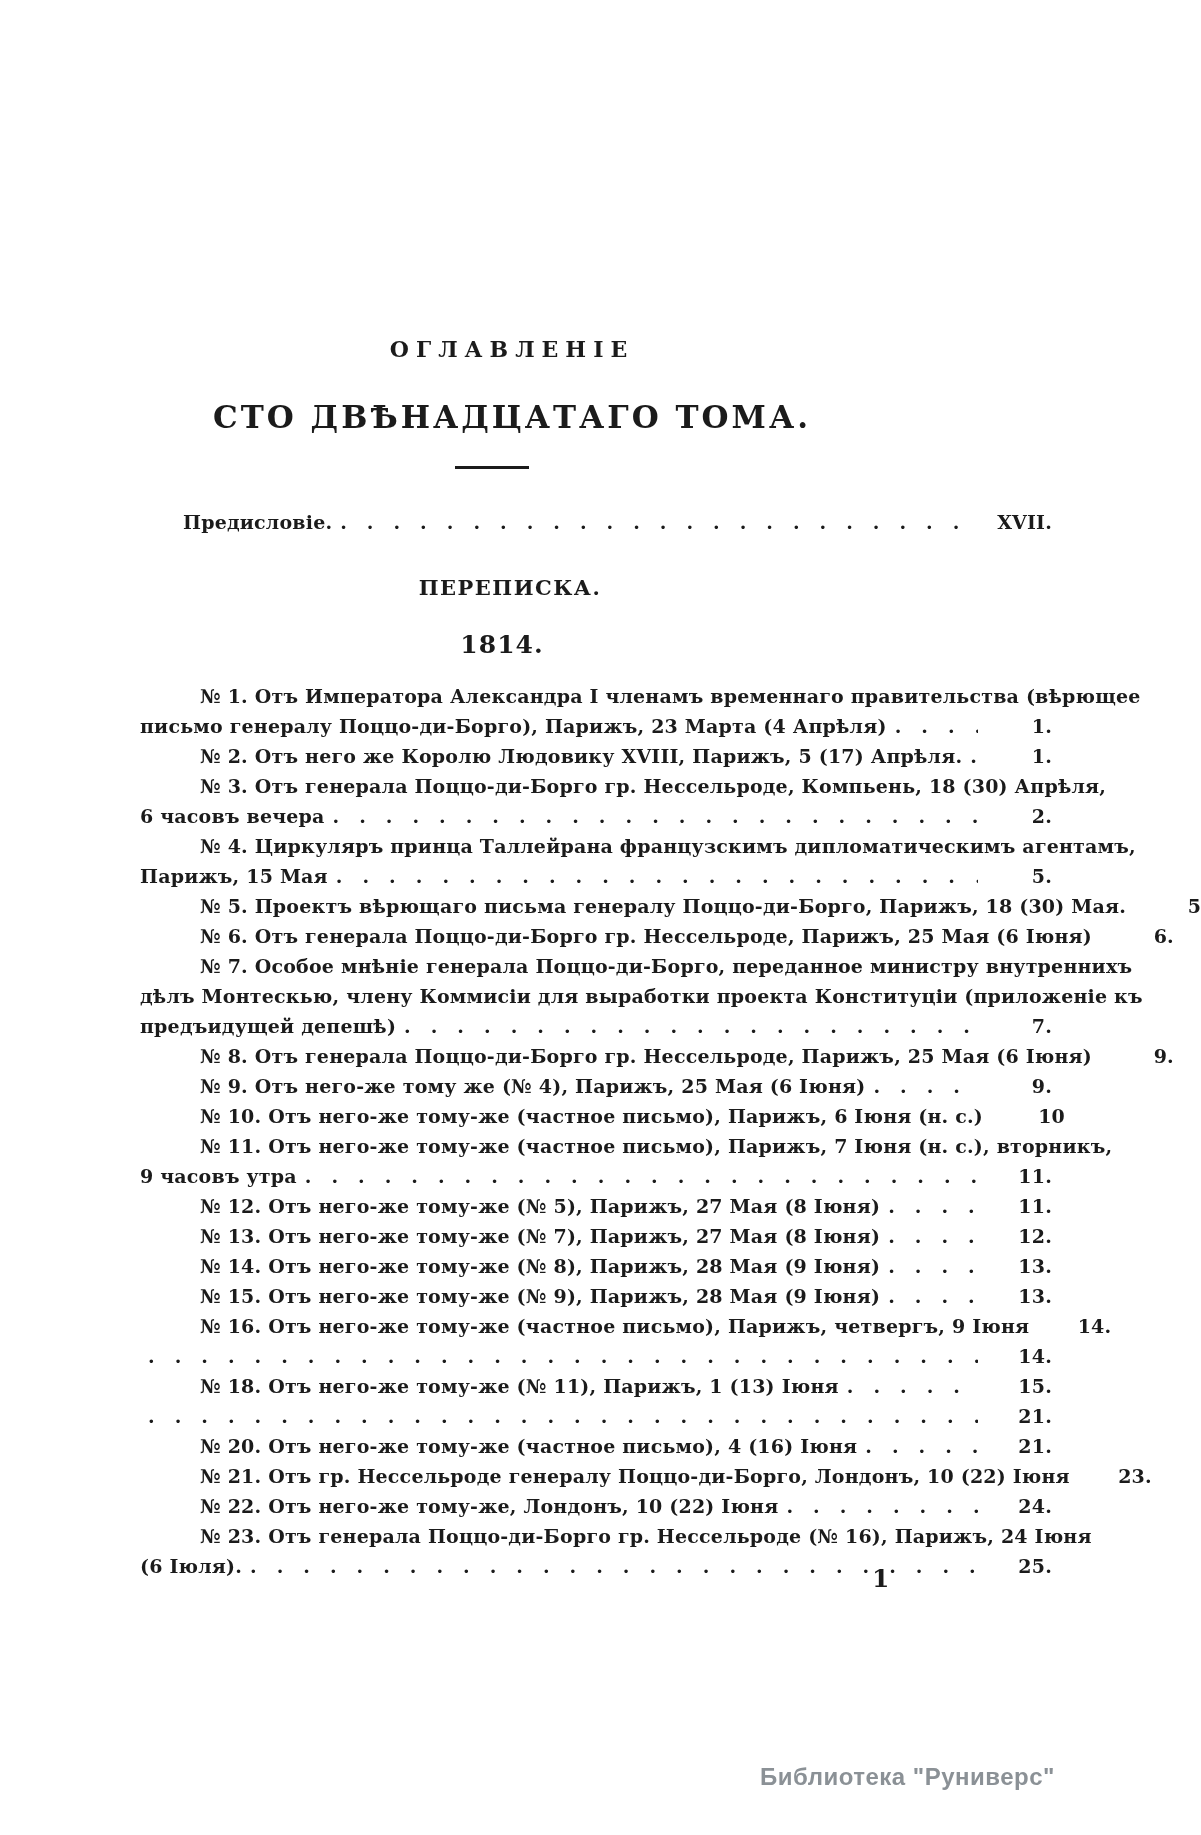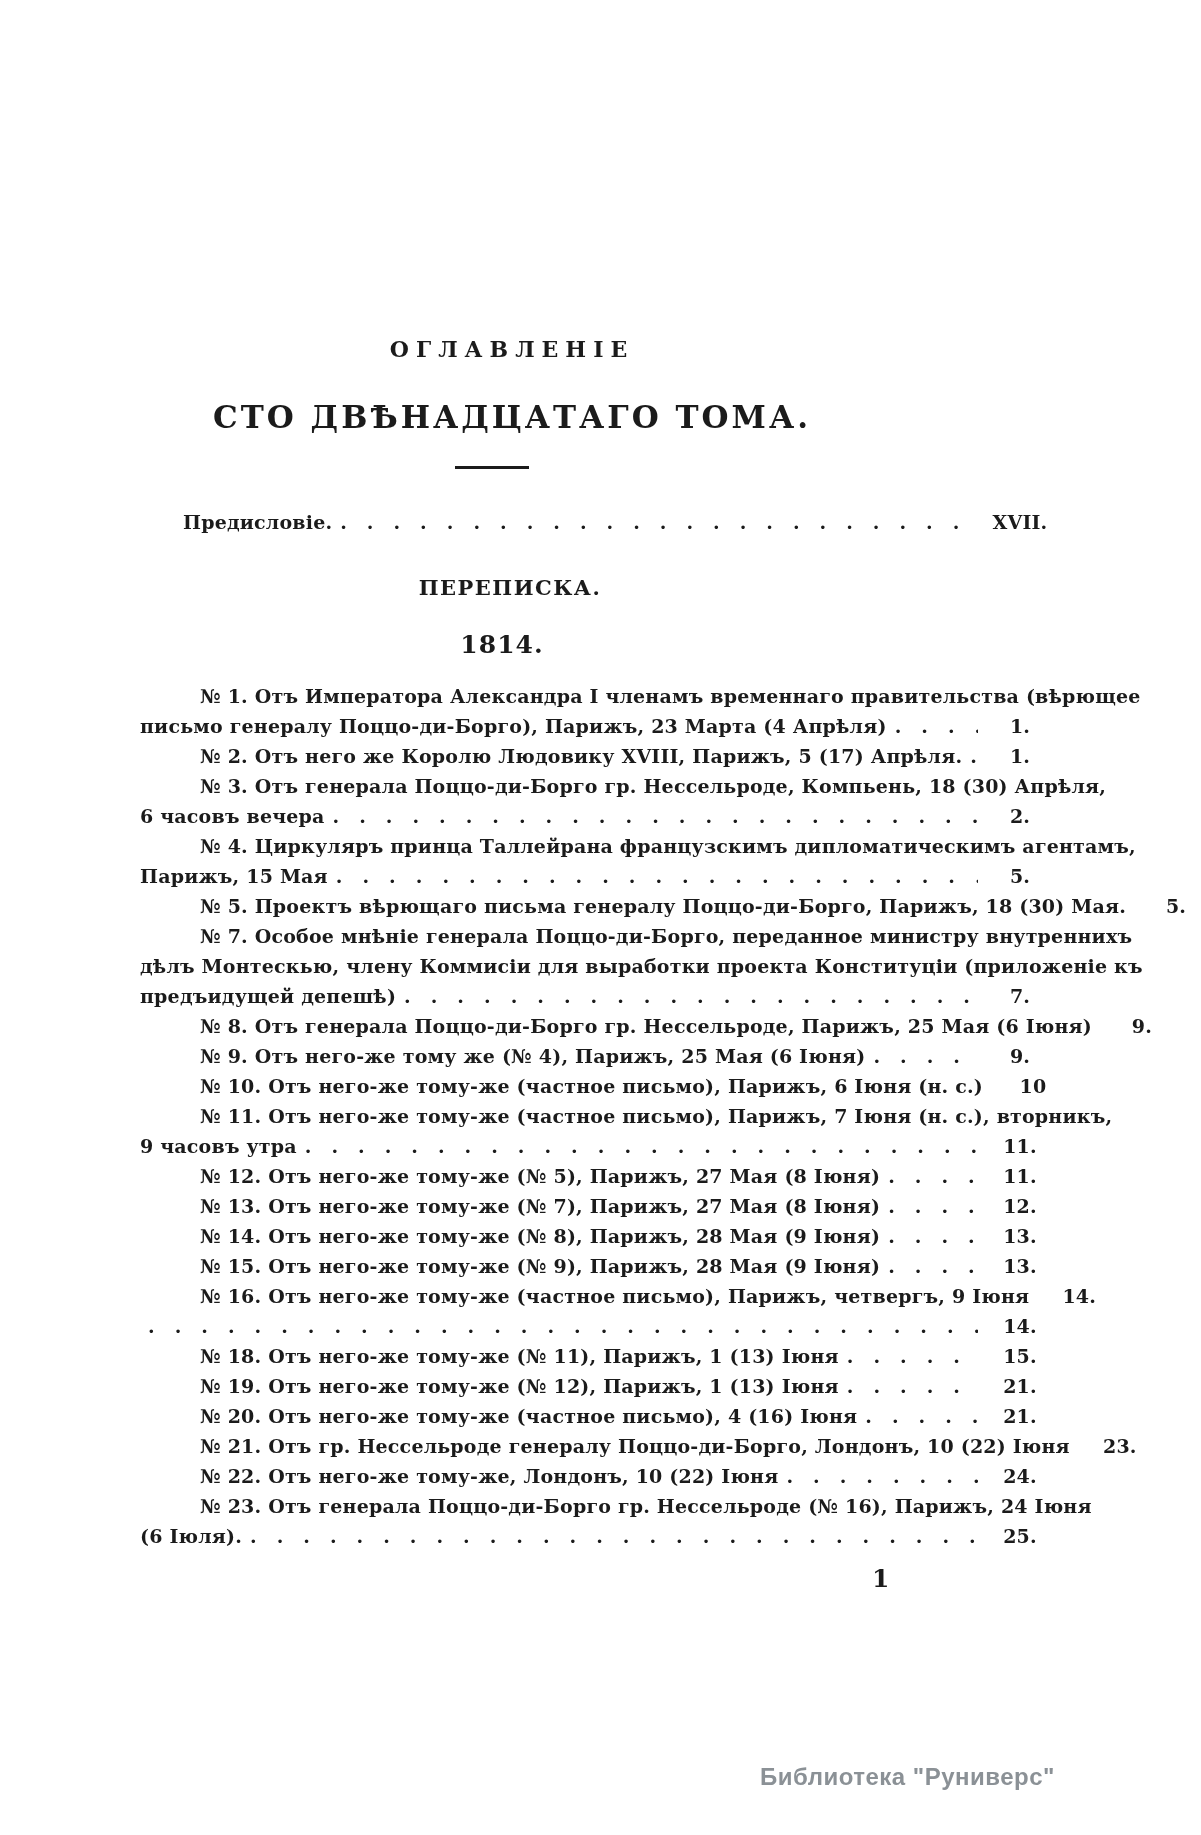--- a/index.html
+++ b/index.html
@@ -67,21 +67,21 @@
     flex: 1 1 auto;
     overflow: hidden;
     white-space: nowrap;
     margin: 0 10px 0 8px;
     word-spacing: 13px;
     font-weight: bold;
   }
   .toc-row .pg {
     flex: 0 0 auto;
     width: 64px;
-    text-align: center;
+    text-align: right;
     white-space: nowrap;
   }
 
   .footer-mark {
     top: 1564px; left: 872px;
     font-size: 25px; font-weight: bold;
   }
   .watermark {
     top: 1763px; left: 1055px;
     transform: translateX(-100%);
@@ -145,20 +145,25 @@
     <span class="t">Парижъ, 15 Мая</span>
     <span class="leader">. . . . . . . . . . . . . . . . . . . . . . . . . . . . . . . . . . . . . . . . . . . . . . . . . .</span>
     <span class="pg">5.</span>
   </div>
       <div class="toc-row indent">
     <span class="t">№ 5. Проектъ вѣрющаго письма генералу Поццо-ди-Борго, Парижъ, 18 (30) Мая.</span>
     <span class="leader"></span>
     <span class="pg">5.</span>
   </div>
       <div class="toc-row indent">
+    <span class="t">№ 6. Отъ генерала Поццо-ди-Борго гр. Нессельроде, Парижъ, 25 Мая (6 Іюня)</span>
+    <span class="leader">. . . . . . . . . . . . . . . . . . . . . . . . . . . . . . . . . . . . . . . . . . . . . . . . . .</span>
+    <span class="pg">6.</span>
+  </div>
+      <div class="toc-row indent">
     <span class="t">№ 7. Особое мнѣніе генерала Поццо-ди-Борго, переданное министру внутреннихъ</span>
     <span class="leader"></span>
     <span class="pg"></span>
   </div>
       <div class="toc-row">
     <span class="t">дѣлъ Монтескью, члену Коммисіи для выработки проекта Конституціи (приложеніе къ</span>
     <span class="leader"></span>
     <span class="pg"></span>
   </div>
       <div class="toc-row">
@@ -219,21 +224,20 @@
       <div class="toc-row indent">
     <span class="leader">. . . . . . . . . . . . . . . . . . . . . . . . . . . . . . . . . . . . . . . . . . . . . . . . . .</span>
     <span class="pg">14.</span>
   </div>
       <div class="toc-row indent">
     <span class="t">№ 18. Отъ него-же тому-же (№ 11), Парижъ, 1 (13) Іюня</span>
     <span class="leader">. . . . . . . . . . . . . . . . . . . . . . . . . . . . . . . . . . . . . . . . . . . . . . . . . .</span>
     <span class="pg">15.</span>
   </div>
       <div class="toc-row indent">
-    <span class="t">№ 19. Отъ него-же тому-же (№ 12), Парижъ, 1 (13) Іюня</span>
     <span class="leader">. . . . . . . . . . . . . . . . . . . . . . . . . . . . . . . . . . . . . . . . . . . . . . . . . .</span>
     <span class="pg">21.</span>
   </div>
       <div class="toc-row indent">
     <span class="t">№ 20. Отъ него-же тому-же (частное письмо), 4 (16) Іюня</span>
     <span class="leader">. . . . . . . . . . . . . . . . . . . . . . . . . . . . . . . . . . . . . . . . . . . . . . . . . .</span>
     <span class="pg">21.</span>
   </div>
       <div class="toc-row indent">
     <span class="t">№ 21. Отъ гр. Нессельроде генералу Поццо-ди-Борго, Лондонъ, 10 (22) Іюня</span>

